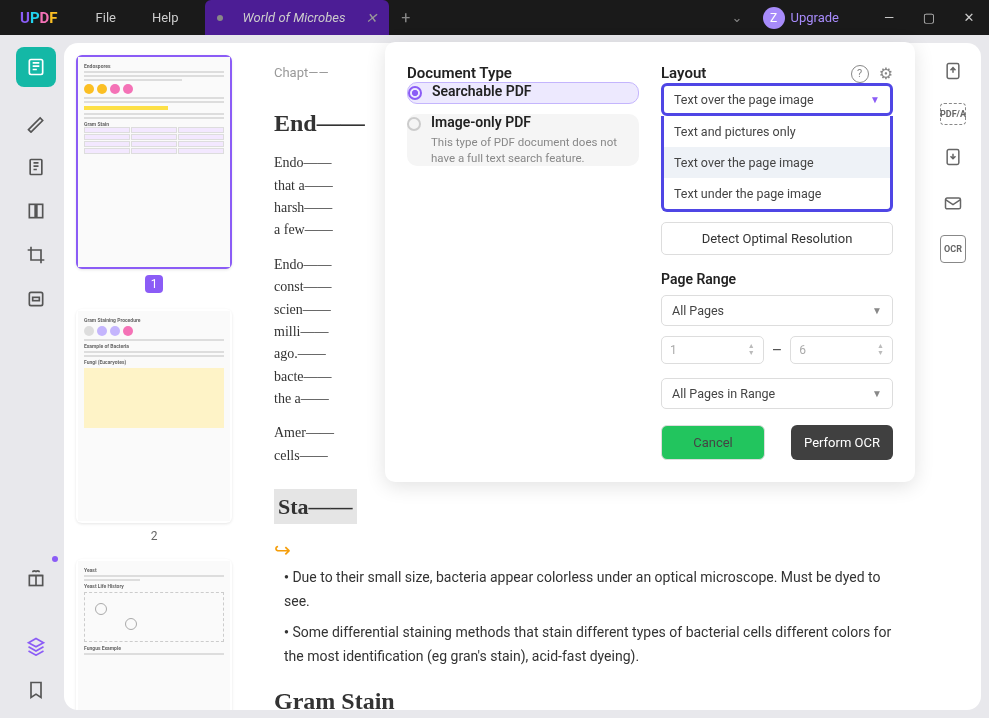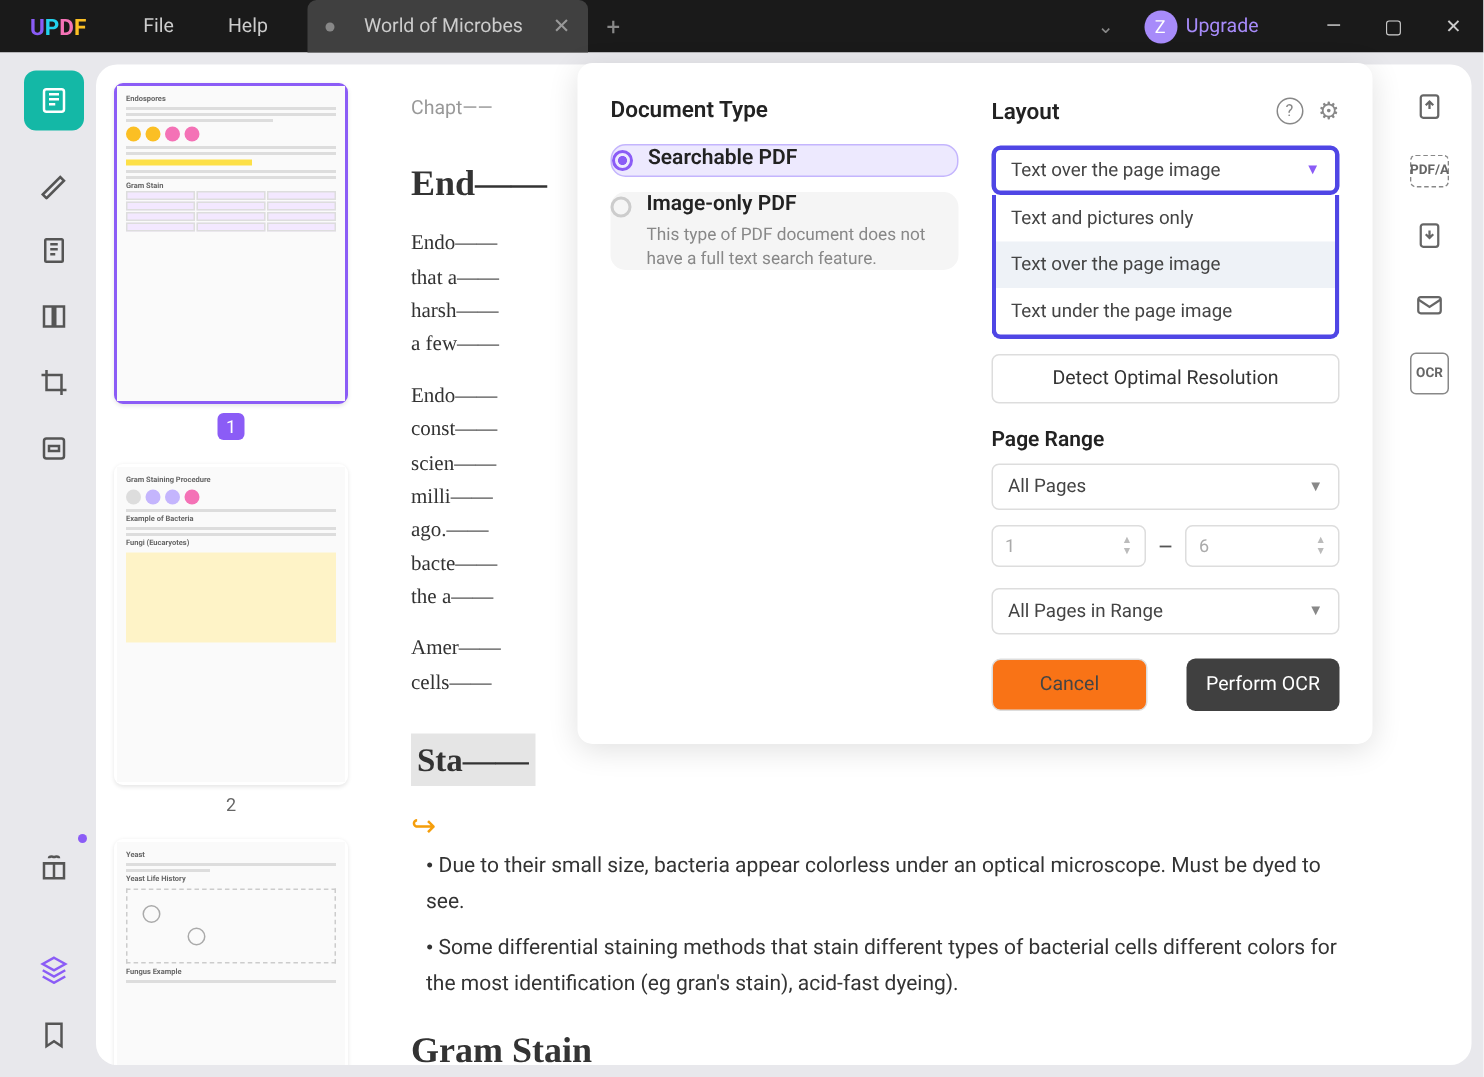--- a/index.html
+++ b/index.html
@@ -6,21 +6,21 @@
 body { background: #f0f0f2; width: 989px; height: 718px; overflow: hidden; position: relative; }
 
 
 .titlebar { height: 35px; background: #1a1a1a; display: flex; align-items: center; color: #ccc; font-size: 13px; }
 .logo { padding: 0 20px; font-weight: bold; font-size: 15px; }
 .logo .u { color: #8a5cf6; }
 .logo .p { color: #22d3ee; }
 .logo .d { color: #f472b6; }
 .logo .f { color: #fbbf24; }
 .menu-item { padding: 0 18px; cursor: pointer; }
-.tab { background: #404040; padding: 0 12px; height: 35px; display: flex; align-items: center; gap: 20px; border-radius: 6px 6px 0 0; margin-left: 8px; }
+.tab { background: #4c1d95; padding: 0 12px; height: 35px; display: flex; align-items: center; gap: 20px; border-radius: 6px 6px 0 0; margin-left: 8px; font-style: italic; }
 .tab-dot { width: 6px; height: 6px; background: #888; border-radius: 50%; }
 .tab-close { color: #999; font-size: 14px; }
 .tab-add { margin-left: 12px; color: #888; font-size: 16px; }
 .title-spacer { flex: 1; }
 .title-chevron { color: #888; margin-right: 20px; }
 .upgrade { display: flex; align-items: center; gap: 6px; margin-right: 30px; }
 .upgrade-avatar { width: 22px; height: 22px; background: #a78bfa; border-radius: 50%; display: flex; align-items: center; justify-content: center; color: #fff; font-size: 12px; }
 .upgrade-text { color: #a78bfa; }
 .win-controls { display: flex; gap: 0; }
 .win-btn { width: 40px; height: 35px; display: flex; align-items: center; justify-content: center; color: #ccc; font-size: 13px; }
@@ -57,21 +57,21 @@
 
 
 .right-toolbar { width: 56px; display: flex; flex-direction: column; align-items: center; gap: 18px; padding-top: 14px; }
 .right-tool { width: 28px; height: 28px; color: #666; display: flex; align-items: center; justify-content: center; }
 .right-tool svg { width: 20px; height: 20px; }
 
 
 .ocr-panel { position: absolute; top: 42px; left: 385px; width: 530px; background: #fff; border-radius: 10px; box-shadow: 0 4px 20px rgba(0,0,0,0.12); padding: 22px; display: flex; gap: 22px; z-index: 50; }
 .ocr-left { flex: 1; }
 .ocr-right { flex: 1; position: relative; }
-.panel-title-row { display: flex; justify-content: space-between; align-items: flex-end; margin-bottom: 14px; }
+.panel-title-row { display: flex; justify-content: space-between; align-items: flex-start; }
 .panel-title { font-size: 15px; font-weight: 600; color: #222; }
 .help-circle { width: 18px; height: 18px; border: 1.5px solid #888; border-radius: 50%; display: flex; align-items: center; justify-content: center; font-size: 11px; color: #888; }
 .gear { color: #888; font-size: 16px; }
 
 .doctype-option { border-radius: 10px; padding: 0; margin-bottom: 10px; display: flex; gap: 10px; }
 .doctype-option.selected { background: #ede9fe; border: 1px solid #c4b5fd; }
 .doctype-option:not(.selected) { background: #f5f5f5; }
 .radio { width: 14px; height: 14px; border: 2px solid #ccc; border-radius: 50%; margin-top: 3px; flex-shrink: 0; }
 .radio.checked { border-color: #8b5cf6; background: radial-gradient(circle, #8b5cf6 40%, transparent 45%); }
 .doctype-label { font-weight: 600; font-size: 14px; color: #222; margin-bottom: 4px; }
@@ -91,21 +91,21 @@
 
 .section-title { font-size: 14px; font-weight: 600; color: #222; margin-bottom: 8px; }
 
 .range-row { display: flex; align-items: center; gap: 8px; margin-bottom: 14px; }
 .spin { flex: 1; border: 1px solid #ddd; border-radius: 5px; padding: 6px 8px; font-size: 12px; color: #aaa; display: flex; justify-content: space-between; }
 .spin-arrows { display: flex; flex-direction: column; font-size: 7px; color: #bbb; line-height: 1; }
 .dash { color: #555; }
 
 .btn-row { display: flex; gap: 10px; }
 .btn { flex: 1; padding: 9px; border-radius: 6px; font-size: 13px; border: none; text-align: center; }
-.btn-cancel { background: #f97316; border: 1px solid #ddd; color: #444; }
+.btn-cancel { background: #22c55e; border: 1px solid #ddd; color: #444; }
 .btn-primary { background: #404040; color: #fff; margin-left: 16px; }
 
 
 .tline { height: 2px; background: #ddd; margin: 2px 0; }
 .tblock { background: #fde047; height: 4px; width: 60%; margin: 3px 0; }
 .tcircles { display: flex; gap: 3px; margin: 3px 0; }
 .tcircle { width: 10px; height: 10px; background: #fbbf24; border-radius: 50%; }
 .tcircle.p { background: #f472b6; }
 .tgrid { display: grid; grid-template-columns: 1fr 1fr 1fr; gap: 1px; }
 .tcell { height: 6px; background: #f3e8ff; border: 0.5px solid #ddd; }

